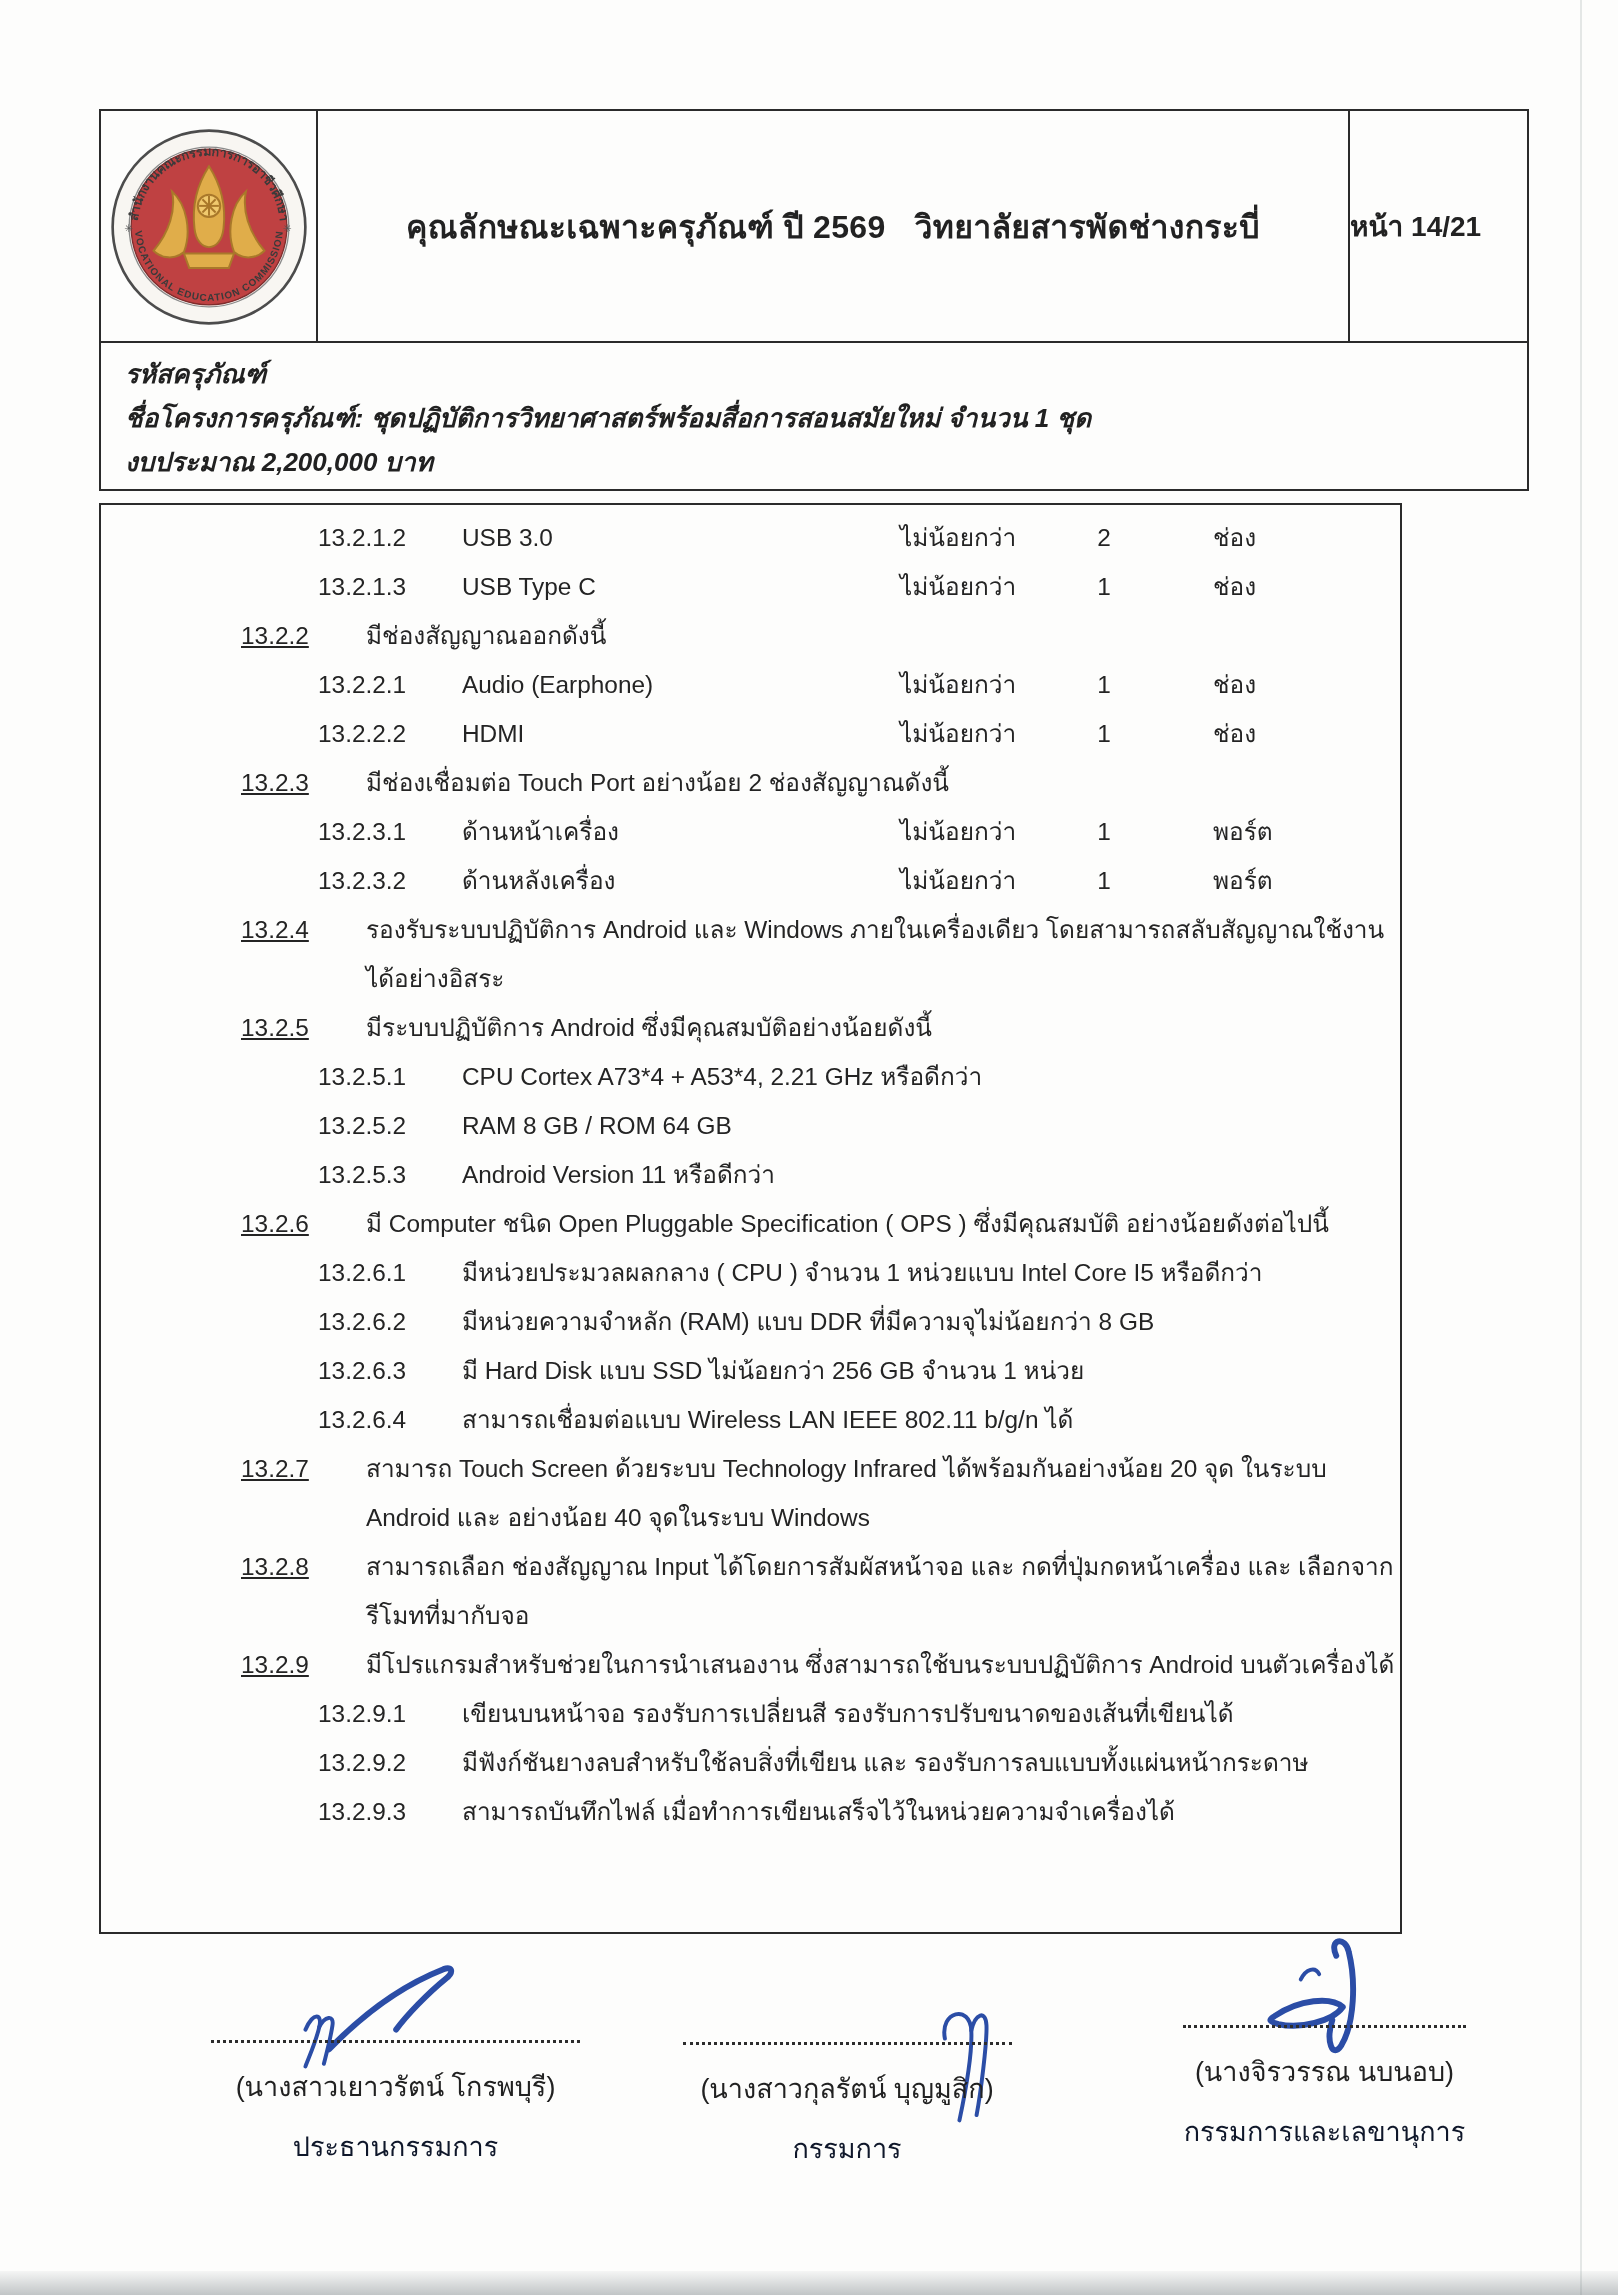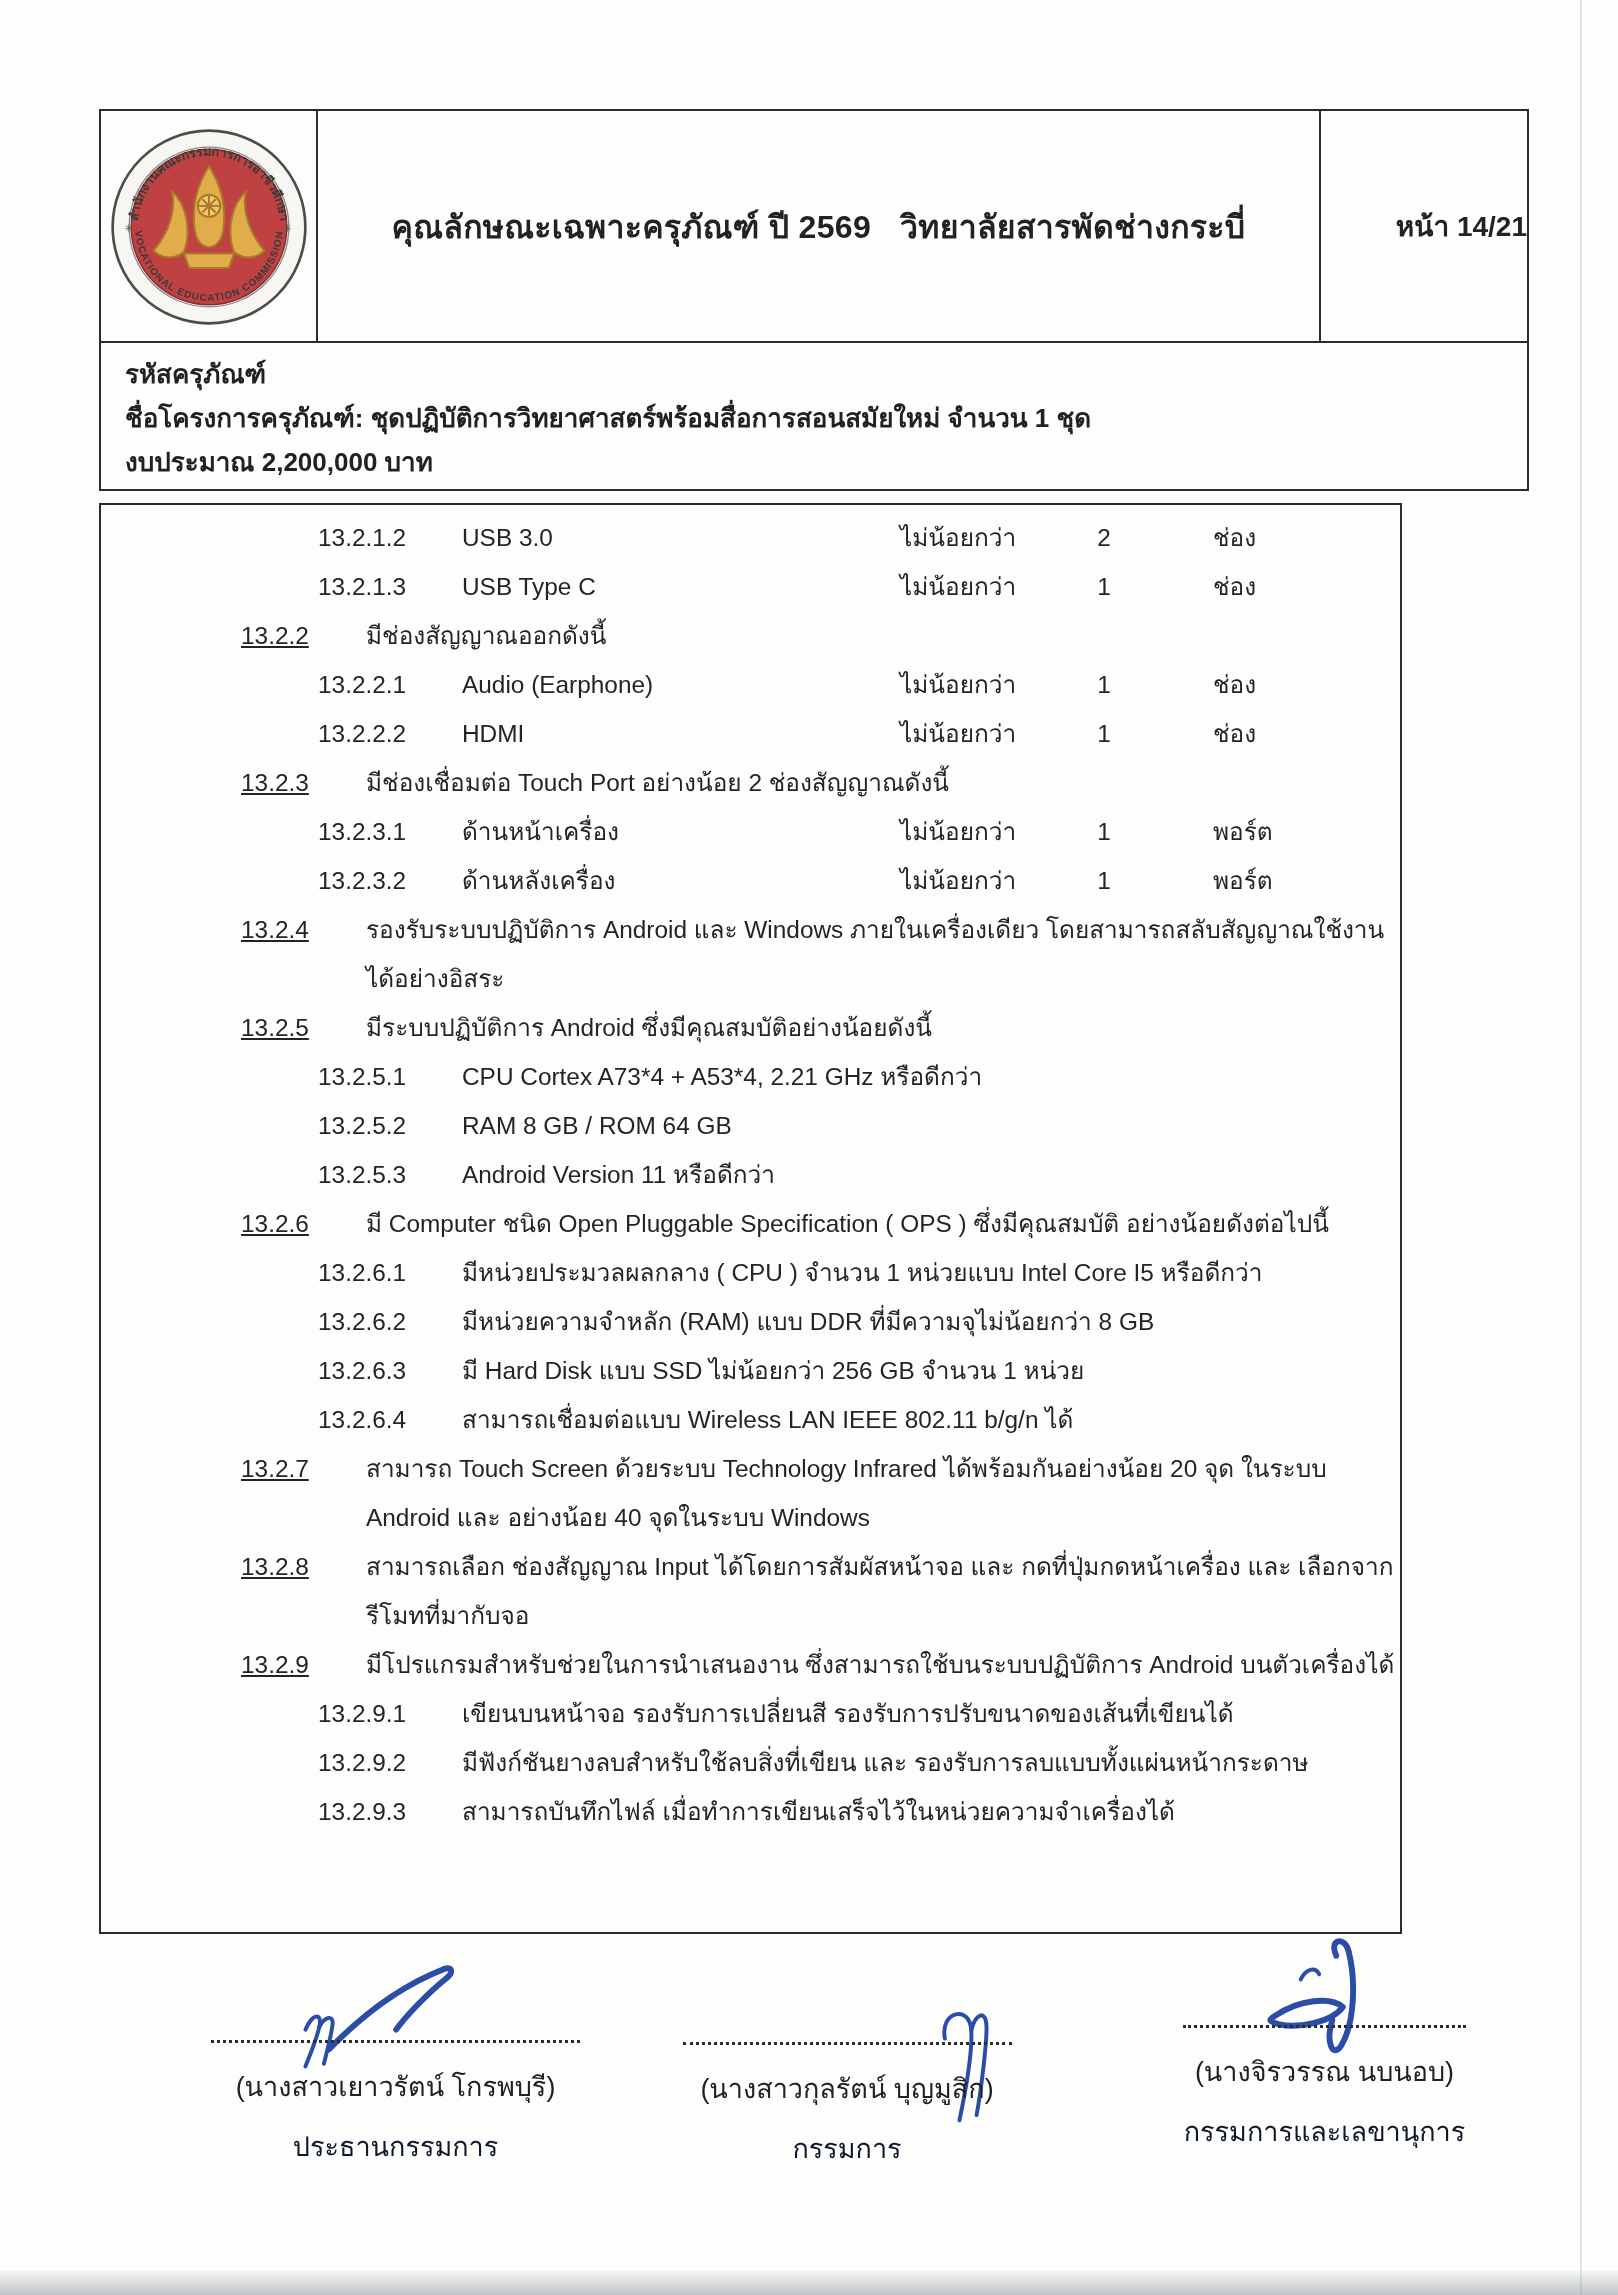--- a/index.html
+++ b/index.html
@@ -9,25 +9,25 @@
     color:#1e1e1e;
   }
   .page{position:relative;width:1619px;height:2295px;background:#fdfdfc;overflow:hidden;}
 
   
   .box{position:absolute;border:2px solid #2b2b2b;background:transparent;box-sizing:border-box;}
   .header-box{left:99px;top:109px;width:1430px;height:234px;display:flex;}
   .logo-cell{width:217px;border-right:2px solid #2b2b2b;position:relative;box-sizing:border-box;}
   .title-cell{flex:1;display:flex;flex-direction:row;align-items:center;justify-content:center;gap:29px;}
   .title-line{font-size:32px;font-weight:700;color:#222;letter-spacing:0.3px;}
-  .page-cell{width:208px;border-left:2px solid #2b2b2b;display:flex;align-items:center;justify-content:flex-end;box-sizing:border-box;}
+  .page-cell{width:179px;border-left:2px solid #2b2b2b;display:flex;align-items:center;justify-content:flex-start;box-sizing:border-box;}
   .page-num{font-size:28px;font-weight:700;color:#222;}
 
   .info-box{left:99px;top:341px;width:1430px;height:150px;padding:9.2px 0 0 24px;}
-  .info-line{font-size:26px;font-weight:700;line-height:44px;color:#212121;white-space:nowrap;}
+  .info-line{font-size:26px;font-weight:700;line-height:44px;color:#212121;white-space:nowrap;font-style:italic;}
 
   .spec-box{left:99px;top:503px;width:1303px;height:1431px;padding-top:8px;overflow:hidden;}
 
   
   .row{position:relative;font-size:24.4px;line-height:49px;color:#242424;}
   .row .num{position:absolute;top:0;}
   .row.lv2 .num{left:140px;text-decoration:underline;}
   .row.lv3 .num{left:217px;}
   .row.lv2 .txt{padding-left:245px;}
   .row.lv3 .txt{padding-left:341px;}

